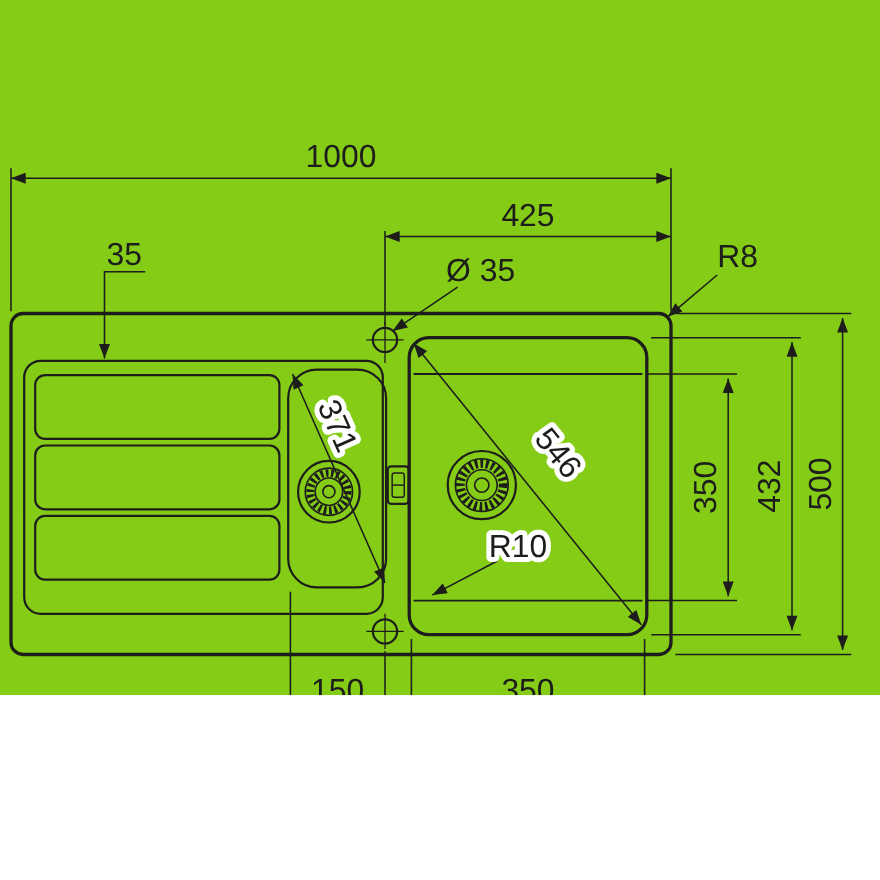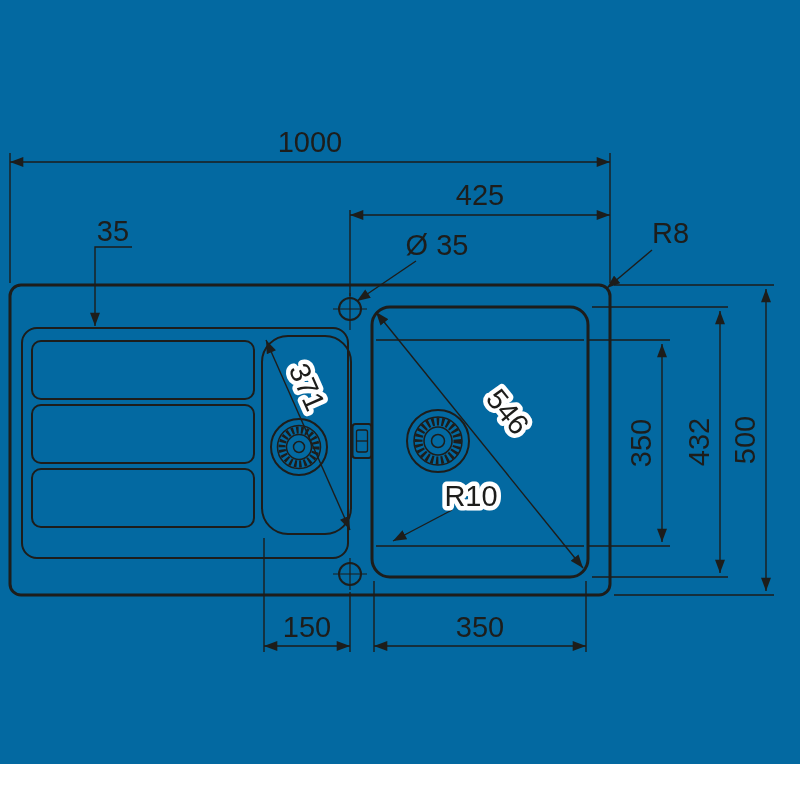--- a/index.html
+++ b/index.html
@@ -1,16 +1,16 @@
 <!DOCTYPE html>
 <html><head>
 <meta charset="utf-8">
 <style>
   html,body{margin:0;padding:0;background:#ffffff;}
-  .wrap{width:800px;height:764px;background:#0369a1;overflow:hidden;}
+  .wrap{width:800px;height:632px;background:#84cc16;overflow:hidden;}
   svg{display:block;}
   .obj{stroke:#1d1d1b;fill:none;}
   .dim{stroke:#1d1d1b;fill:none;stroke-width:1.4;}
   text{font-family:"Liberation Sans","DejaVu Sans",sans-serif;font-size:29px;fill:#1d1d1b;
        text-anchor:middle;stroke:none;}
   .halo{paint-order:stroke;stroke:#ffffff;stroke-width:9px;stroke-linejoin:round;}
   .start{text-anchor:start;}
 </style>
 </head>
 <body>

